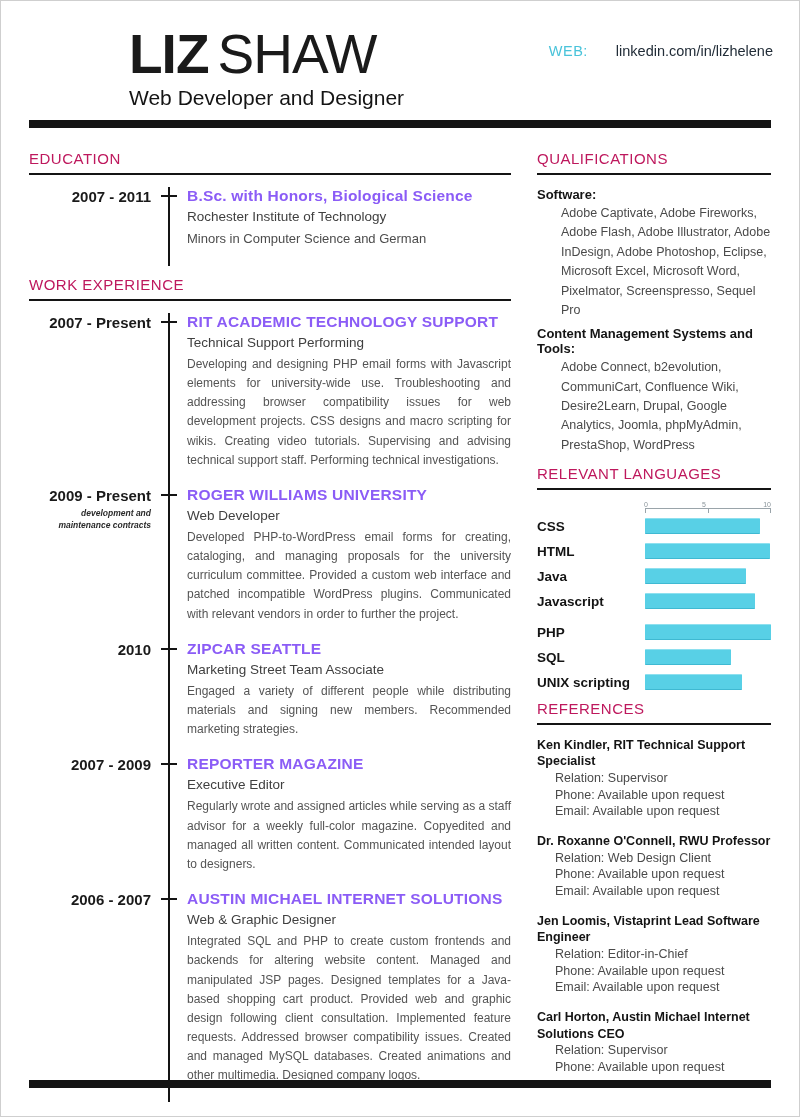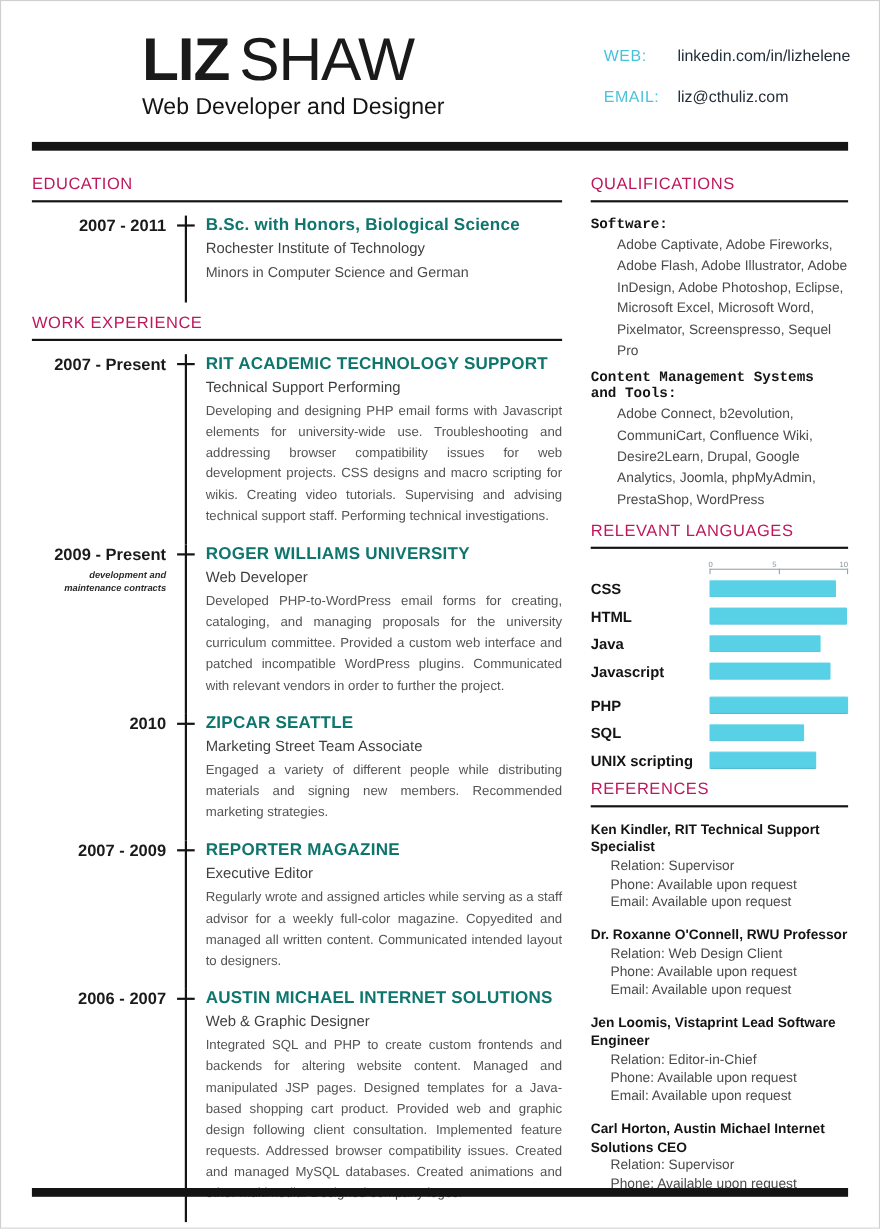--- a/index.html
+++ b/index.html
@@ -32,27 +32,27 @@
   .mt { margin-top:10px; }
 
   
   .entry { display:flex; }
   .entry-date { width:122px; flex:none; text-align:right; font-weight:700; font-size:15px; padding-top:1px; }
   .entry-note { font-size:8.5px; font-style:italic; font-weight:700; color:#2a2a2a; line-height:1.45; margin-top:3px; }
   .entry-gutter { width:36px; flex:none; position:relative; }
   .gutter-line { position:absolute; left:17px; top:0; bottom:0; width:2px; background:#141414; }
   .gutter-tick { position:absolute; left:10px; top:8px; width:16px; height:2px; background:#141414; }
   .entry-content { flex:1; min-width:0; padding-bottom:16px; }
-  .entry-title { font-size:15.5px; font-weight:700; color:#0f766e; letter-spacing:0.2px; }
+  .entry-title { font-size:15.5px; font-weight:700; color:#8b5cf6; letter-spacing:0.2px; }
   .entry-role { font-size:13.5px; color:#404040; margin:4px 0 5px 0; }
   .entry-desc { font-size:12px; color:#545454; line-height:1.6; text-align:justify; }
   .entry-desc.plain { text-align:left; font-size:13px; color:#4c4c4c; }
 
   
-  .qual-label { font-weight:700; font-size:13px; color:#141414; margin:4px 0 2px 0;font-family:Liberation Mono, monospace; }
+  .qual-label { font-weight:700; font-size:13px; color:#141414; margin:4px 0 2px 0; }
   .qual-list { font-size:12.5px; color:#4a4a4a; line-height:1.55; padding-left:24px; margin-bottom:6px; }
 
   
   .chart { margin-top:8px; }
   .ruler-row { display:flex; margin-bottom:5px; }
   .ruler-spacer { width:108px; flex:none; }
   .ruler { flex:1; position:relative; height:11px; }
   .ruler-line { position:absolute; left:0; right:0; top:6px; height:1px; background:#9aa4aa; }
   .ruler-tick { position:absolute; top:6px; width:1px; height:5px; background:#9aa4aa; }
   .ruler-num { position:absolute; top:-1px; font-size:7px; color:#8a949a; }
@@ -77,24 +77,20 @@
       <div class="name-line">
         <span class="name-first">LIZ</span><span class="name-last">SHAW</span>
       </div>
       <div class="subtitle">Web Developer and Designer</div>
     </div>
     <div class="contact">
       <div class="contact-row">
         <span class="contact-label">WEB:</span>
         <span class="contact-value">linkedin.com/in/lizhelene</span>
       </div>
-      <div class="contact-row">
-        <span class="contact-label">EMAIL:</span>
-        <span class="contact-value">liz@cthuliz.com</span>
-      </div>
     </div>
   </div>
 
   <div class="bar"></div>
 
   <div class="columns">
 
     <div class="col-left">
 
       <h2 class="section-heading">EDUCATION</h2>

